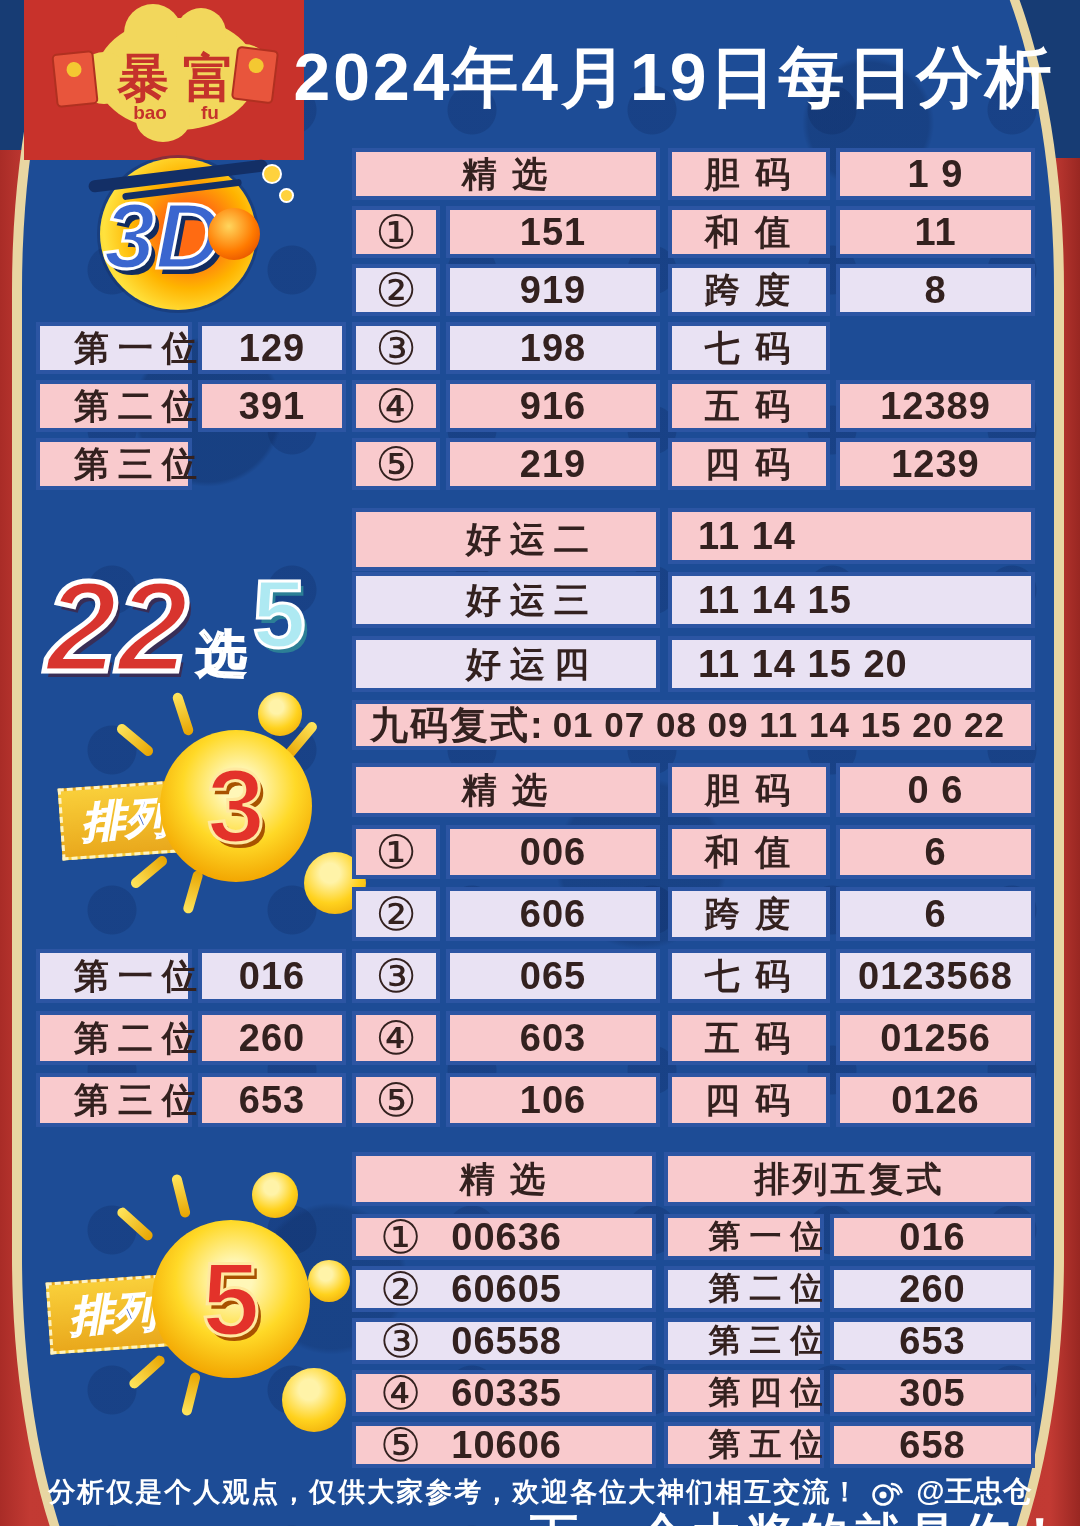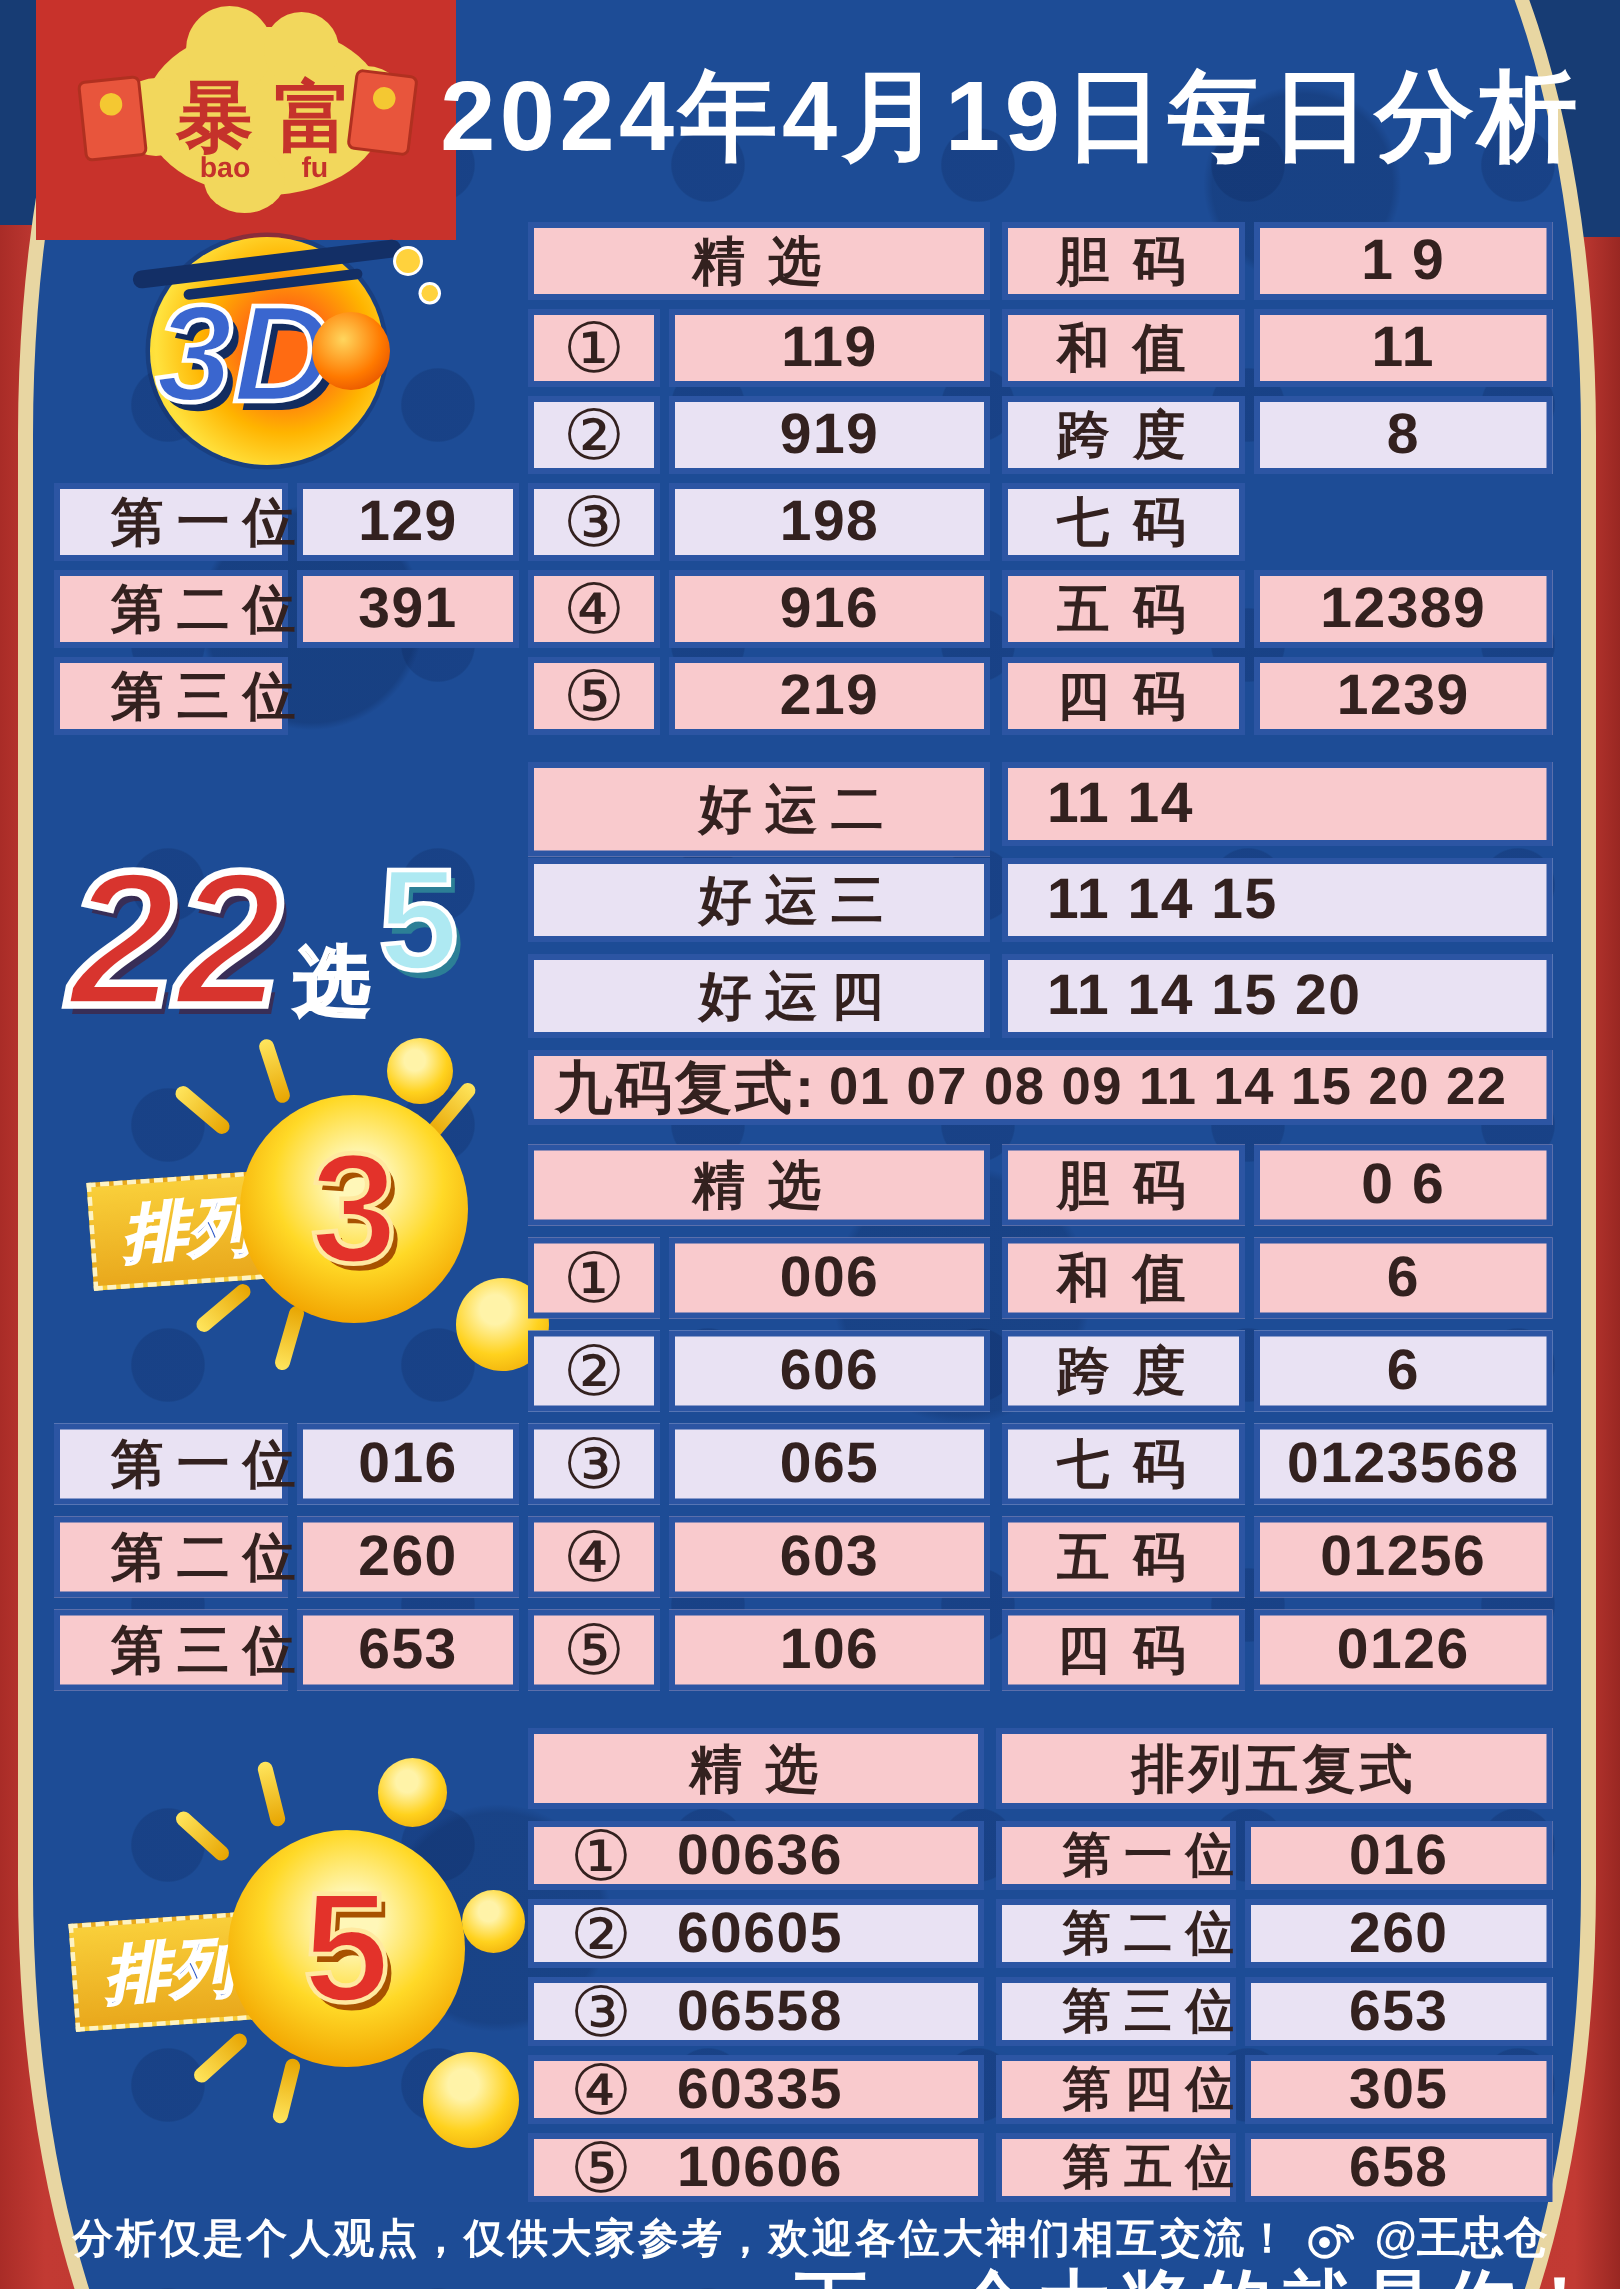--- a/index.html
+++ b/index.html
@@ -123,21 +123,21 @@
     <div class="d3-reball"></div>
     <div class="d3-dot" style="right:14px;top:10px;width:16px;height:16px;"></div>
     <div class="d3-dot" style="right:2px;top:34px;width:11px;height:11px;"></div>
   </div>
 
   <div class="cell pink zhs" style="left:352px;top:148px;width:308px;height:52px;">精 选</div>
   <div class="cell pink zhs" style="left:668px;top:148px;width:162px;height:52px;">胆 码</div>
   <div class="cell pink num" style="left:836px;top:148px;width:199px;height:52px;">1 9</div>
 
   <div class="cell pink circ" style="left:352px;top:206px;width:88px;height:52px;">①</div>
-  <div class="cell pink num" style="left:446px;top:206px;width:214px;height:52px;">119</div>
+  <div class="cell pink num" style="left:446px;top:206px;width:214px;height:52px;">151</div>
   <div class="cell pink zhs" style="left:668px;top:206px;width:162px;height:52px;">和 值</div>
   <div class="cell pink num" style="left:836px;top:206px;width:199px;height:52px;">11</div>
 
   <div class="cell lav circ" style="left:352px;top:264px;width:88px;height:52px;">②</div>
   <div class="cell lav num" style="left:446px;top:264px;width:214px;height:52px;">919</div>
   <div class="cell lav zhs" style="left:668px;top:264px;width:162px;height:52px;">跨 度</div>
   <div class="cell lav num" style="left:836px;top:264px;width:199px;height:52px;">8</div>
 
   <div class="cell lav zh" style="left:36px;top:322px;width:156px;height:52px;">第一位</div>
   <div class="cell lav num" style="left:198px;top:322px;width:148px;height:52px;">129</div>

